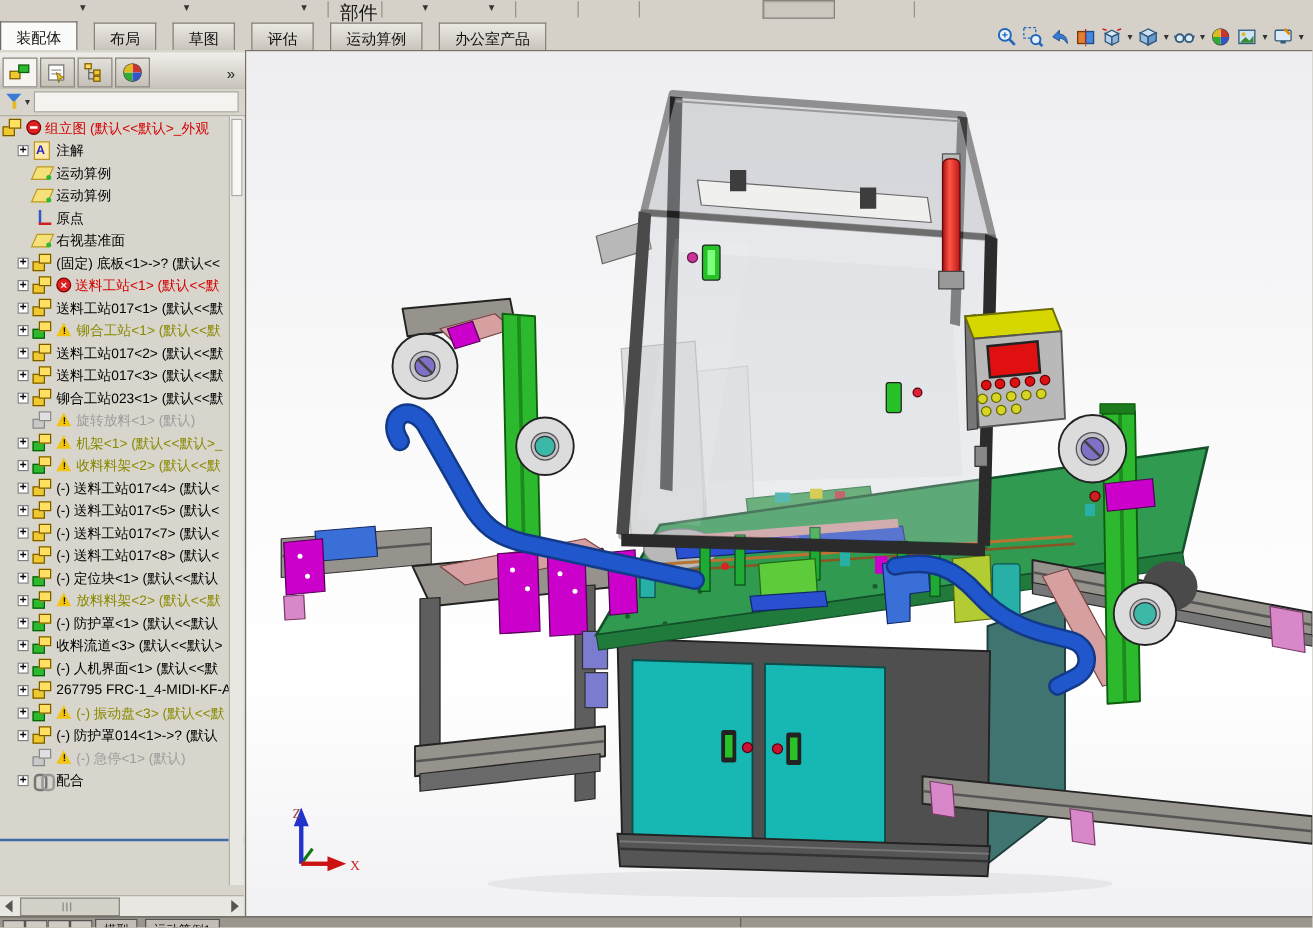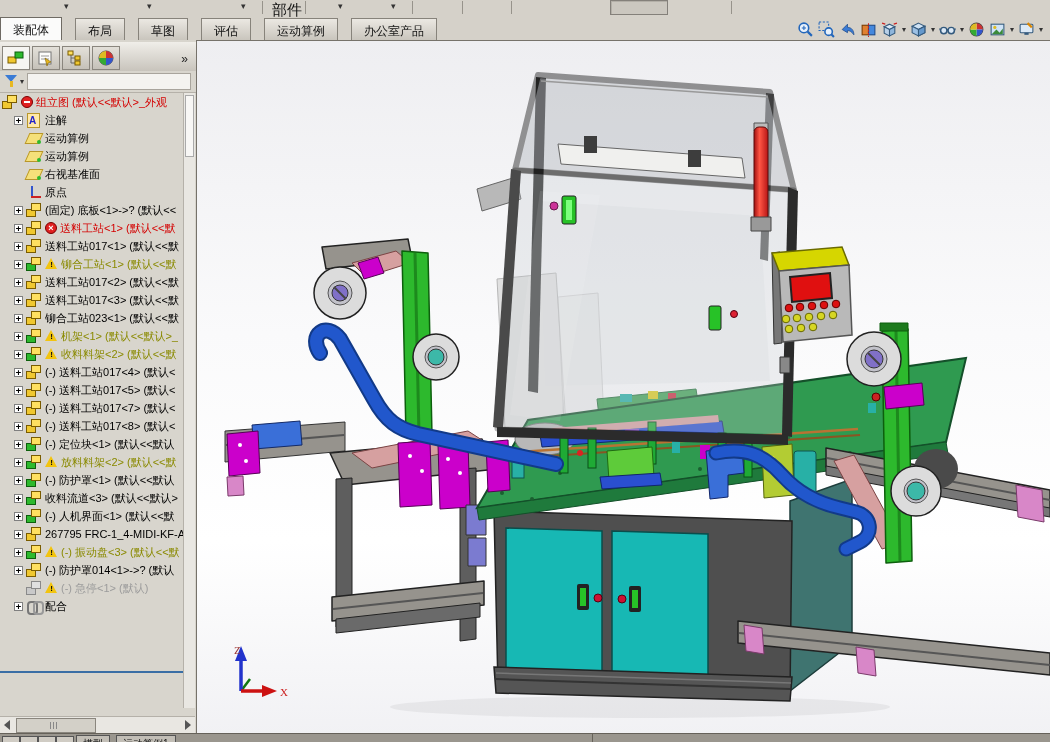--- a/index.html
+++ b/index.html
@@ -267,29 +267,29 @@
         <span class="ti plane"></span>
         <span class="tl c-k">运动算例</span>
       </div>
       <div class="trow">
         <span class="spacer"></span>
         <span class="ti plane"></span>
         <span class="tl c-k">运动算例</span>
       </div>
       <div class="trow">
         <span class="spacer"></span>
+        <span class="ti origin"></span>
+        <span class="tl c-k">原点</span>
+      </div>
+      <div class="trow">
+        <span class="spacer"></span>
         <span class="ti plane"></span>
         <span class="tl c-k">右视基准面</span>
       </div>
       <div class="trow">
-        <span class="spacer"></span>
-        <span class="ti origin"></span>
-        <span class="tl c-k">原点</span>
-      </div>
-      <div class="trow">
         <span class="exp">+</span>
         <span class="ti asm-y"></span>
         <span class="tl c-k">(固定) 底板&lt;1&gt;-&gt;? (默认&lt;&lt;</span>
       </div>
       <div class="trow">
         <span class="exp">+</span>
         <span class="ti asm-y"></span>
         <span class="ov err"></span>
         <span class="tl c-red">送料工站&lt;1&gt; (默认&lt;&lt;默</span>
       </div>
@@ -311,20 +311,26 @@
       </div>
       <div class="trow">
         <span class="exp">+</span>
         <span class="ti asm-y"></span>
         <span class="tl c-k">送料工站017&lt;3&gt; (默认&lt;&lt;默</span>
       </div>
       <div class="trow">
         <span class="exp">+</span>
         <span class="ti asm-y"></span>
         <span class="tl c-k">铆合工站023&lt;1&gt; (默认&lt;&lt;默</span>
+      </div>
+      <div class="trow">
+        <span class="spacer"></span>
+        <span class="ti asm-gray"></span>
+        <span class="ov warn"></span>
+        <span class="tl c-gray">旋转放料&lt;1&gt; (默认)</span>
       </div>
       <div class="trow">
         <span class="exp">+</span>
         <span class="ti asm-g"></span>
         <span class="ov warn"></span>
         <span class="tl c-olive">机架&lt;1&gt; (默认&lt;&lt;默认&gt;_</span>
       </div>
       <div class="trow">
         <span class="exp">+</span>
         <span class="ti asm-g"></span>

